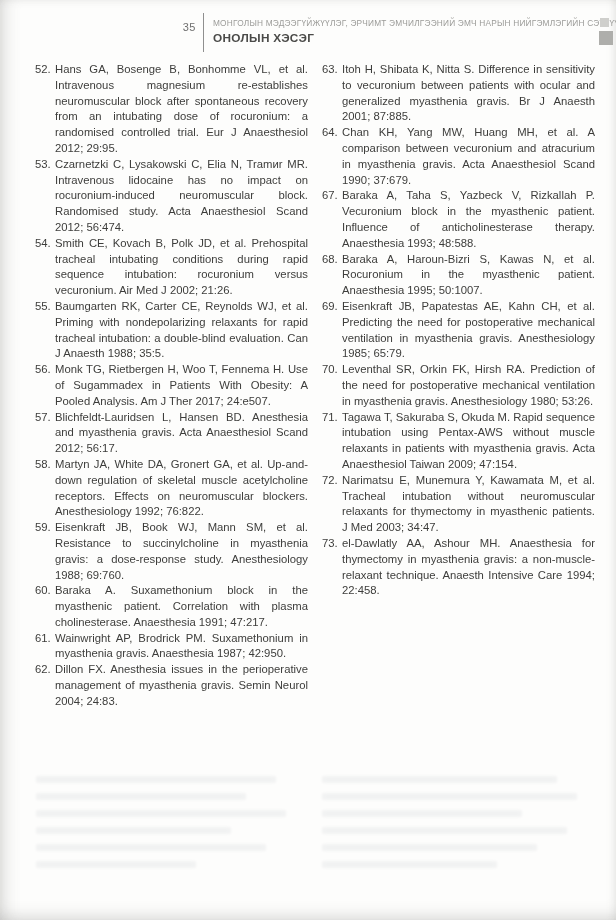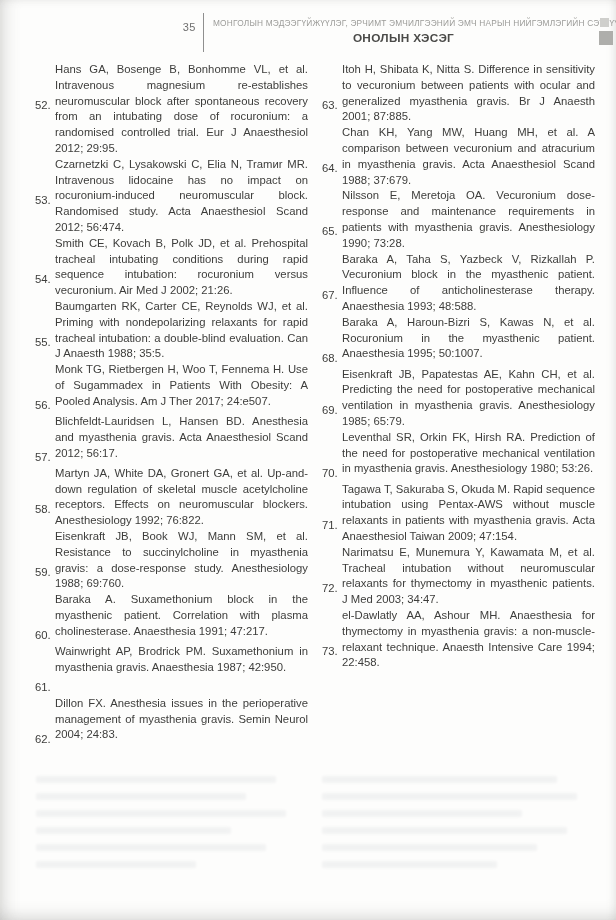--- a/index.html
+++ b/index.html
@@ -31,38 +31,38 @@
     font-size:8.3px;color:#9b9b98;letter-spacing:.2px;
     white-space:nowrap;text-align:right;
   }
   .journal-title-square{
     position:absolute;top:18px;right:7px;width:9px;height:9px;
     background:#cfcfcc;
   }
   .section-label{
     position:absolute;top:31px;left:213px;width:381px;
     font-size:11.8px;font-weight:bold;color:#4a4a48;
-    letter-spacing:.3px;text-align:center;
+    letter-spacing:.3px;text-align:left;
   }
   .section-label-square{
     position:absolute;top:31px;right:3px;width:14px;height:14px;
     background:#aeaeab;
   }
 
   
   .refs{
     position:absolute;top:62px;left:35px;
     display:flex;gap:14px;
   }
   .ref-col{width:273px;}
   .ref{
     display:flex;
     font-size:11.3px;line-height:15.8px;color:#3d3d3b;
   }
-  .ref-num{flex:0 0 20px;margin-top:36px;}
+  .ref-num{flex:0 0 20px;}
   .ref-text{flex:1;text-align:justify;}
 
   
   .ghost{position:absolute;left:0;top:0;width:100%;height:100%;pointer-events:none;}
   .ghost i{
     position:absolute;height:7px;border-radius:2px;
     background:#8d96a0;opacity:.10;filter:blur(1.6px);display:block;
   }
 </style>
 </head>
@@ -152,27 +152,23 @@
   </div>
 </div>
     <div class="ref-col">
   <div class="ref">
     <span class="ref-num">63.</span>
     <span class="ref-text">Itoh H, Shibata K, Nitta S. Difference in sensitivity to vecuronium between patients with ocular and generalized myasthenia gravis. Br J Anaesth 2001; 87:885.</span>
   </div>
 
   <div class="ref">
     <span class="ref-num">64.</span>
-    <span class="ref-text">Chan KH, Yang MW, Huang MH, et al. A comparison between vecuronium and atracurium in myasthenia gravis. Acta Anaesthesiol Scand 1988; 37:679.</span>
-  </div>
-
-  <div class="ref">
-    <span class="ref-num">65.</span>
-    <span class="ref-text">Nilsson E, Meretoja OA. Vecuronium dose-response and maintenance requirements in patients with myasthenia gravis. Anesthesiology 1990; 73:28.</span>
-  </div>
+    <span class="ref-text">Chan KH, Yang MW, Huang MH, et al. A comparison between vecuronium and atracurium in myasthenia gravis. Acta Anaesthesiol Scand 1990; 37:679.</span>
+  </div>
+
 
 
   <div class="ref">
     <span class="ref-num">67.</span>
     <span class="ref-text">Baraka A, Taha S, Yazbeck V, Rizkallah P. Vecuronium block in the myasthenic patient. Influence of anticholinesterase therapy. Anaesthesia 1993; 48:588.</span>
   </div>
 
   <div class="ref">
     <span class="ref-num">68.</span>
     <span class="ref-text">Baraka A, Haroun-Bizri S, Kawas N, et al. Rocuronium in the myasthenic patient. Anaesthesia 1995; 50:1007.</span>

